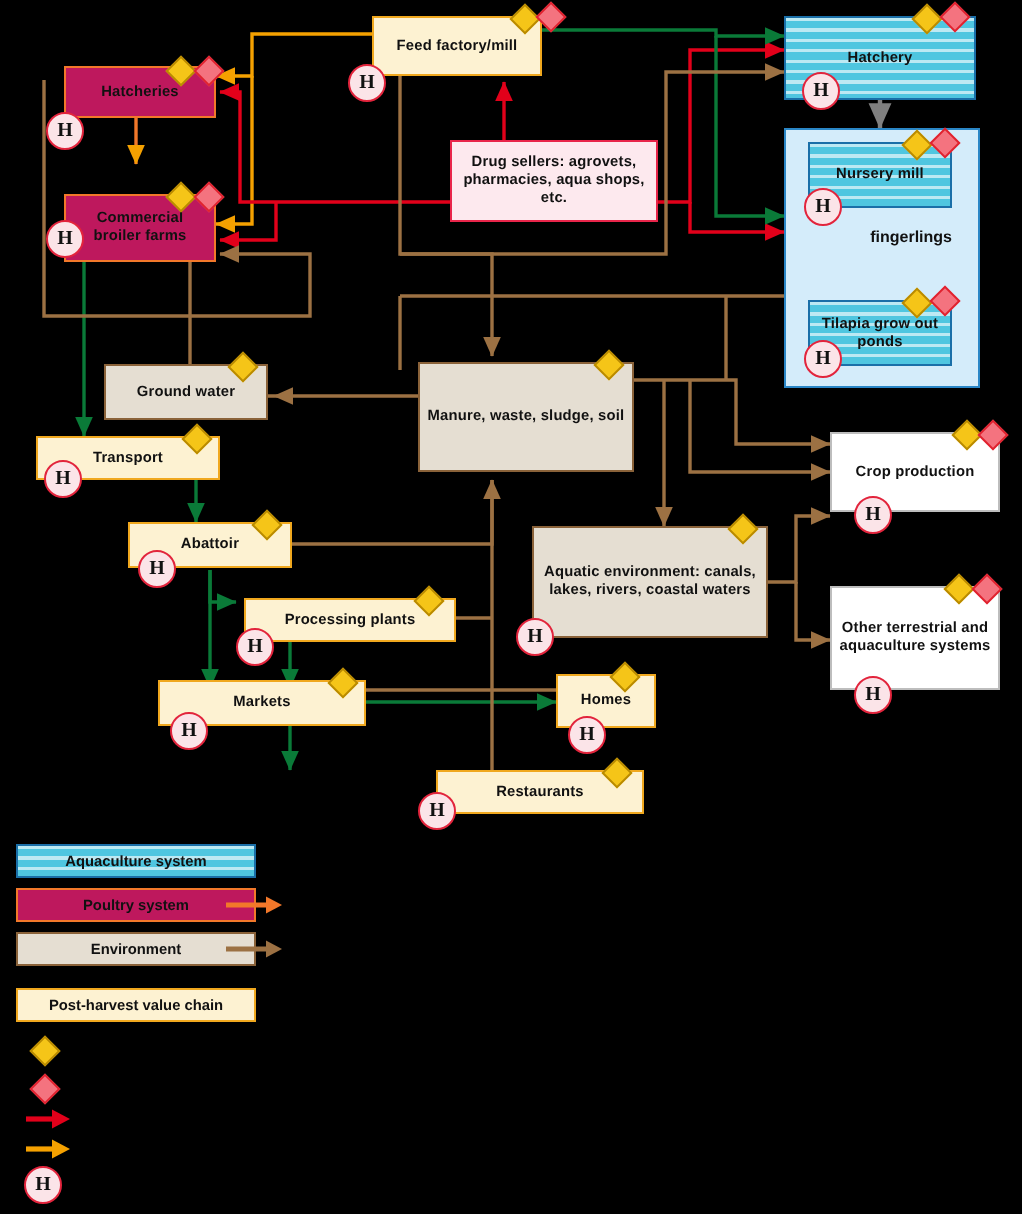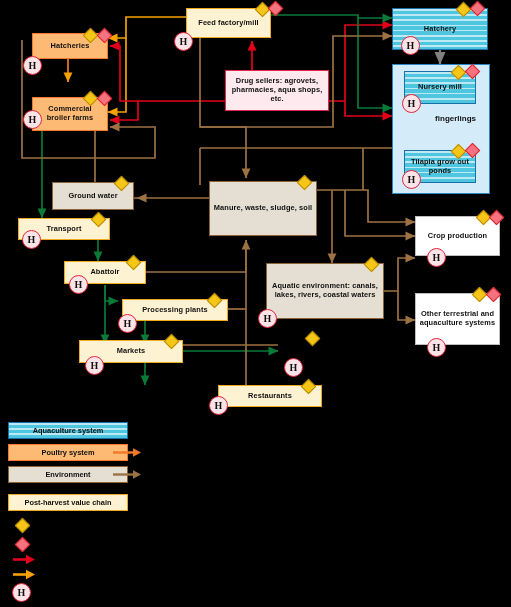--- a/index.html
+++ b/index.html
@@ -23,21 +23,21 @@
     background-image:repeating-linear-gradient(
       180deg,
       rgba(255,255,255,.62) 0px,
       rgba(255,255,255,.62) 1.6px,
       rgba(79,198,224,0) 1.6px,
       rgba(79,198,224,0) 5.2px);
   }
   .aqua-outer{
     background:#d4ecfa;border:1.6px solid #2a86c6;
   }
-  .poultry{background:#fdba74;border:1.6px solid #f2782a;}
+  .poultry{background:#be185d;border:1.6px solid #f2782a;}
   .drug{background:#fde9ee;border:1.6px solid #e8254a;}
   .env{background:#e5ded2;border:1.6px solid #8a6239;}
   .harvest{background:#fdf2d2;border:1.6px solid #f0a81e;}
   .white{background:#ffffff;border:1.4px solid #bdbdbd;}
 
   
   .dia{position:absolute;width:9px;height:9px;transform:rotate(45deg);}
   .dia-y{background:#f5c518;border:1.1px solid #b98a00;}
   .dia-r{background:#f4737f;border:1.4px solid #e0222f;}
 
@@ -259,20 +259,23 @@
   </div>
 
   <div class="node harvest" style="left:79px;top:340px;width:104px;height:23px;text-align:right;">
     <span>Markets</span>
   </div>
   <div class="dia dia-y" style="left:166px;top:336px;"></div>
   <div class="hbadge" style="left:85px;top:356px;">
     <span>H</span>
   </div>
 
+  <div class="node harvest" style="left:278px;top:337px;width:50px;height:27px;">
+    <span>Homes</span>
+  </div>
   <div class="dia dia-y" style="left:307px;top:333px;"></div>
   <div class="hbadge" style="left:284px;top:358px;">
     <span>H</span>
   </div>
 
   <div class="node harvest" style="left:218px;top:385px;width:104px;height:22px;">
     <span>Restaurants</span>
   </div>
   <div class="dia dia-y" style="left:303px;top:381px;"></div>
   <div class="hbadge" style="left:209px;top:396px;">

